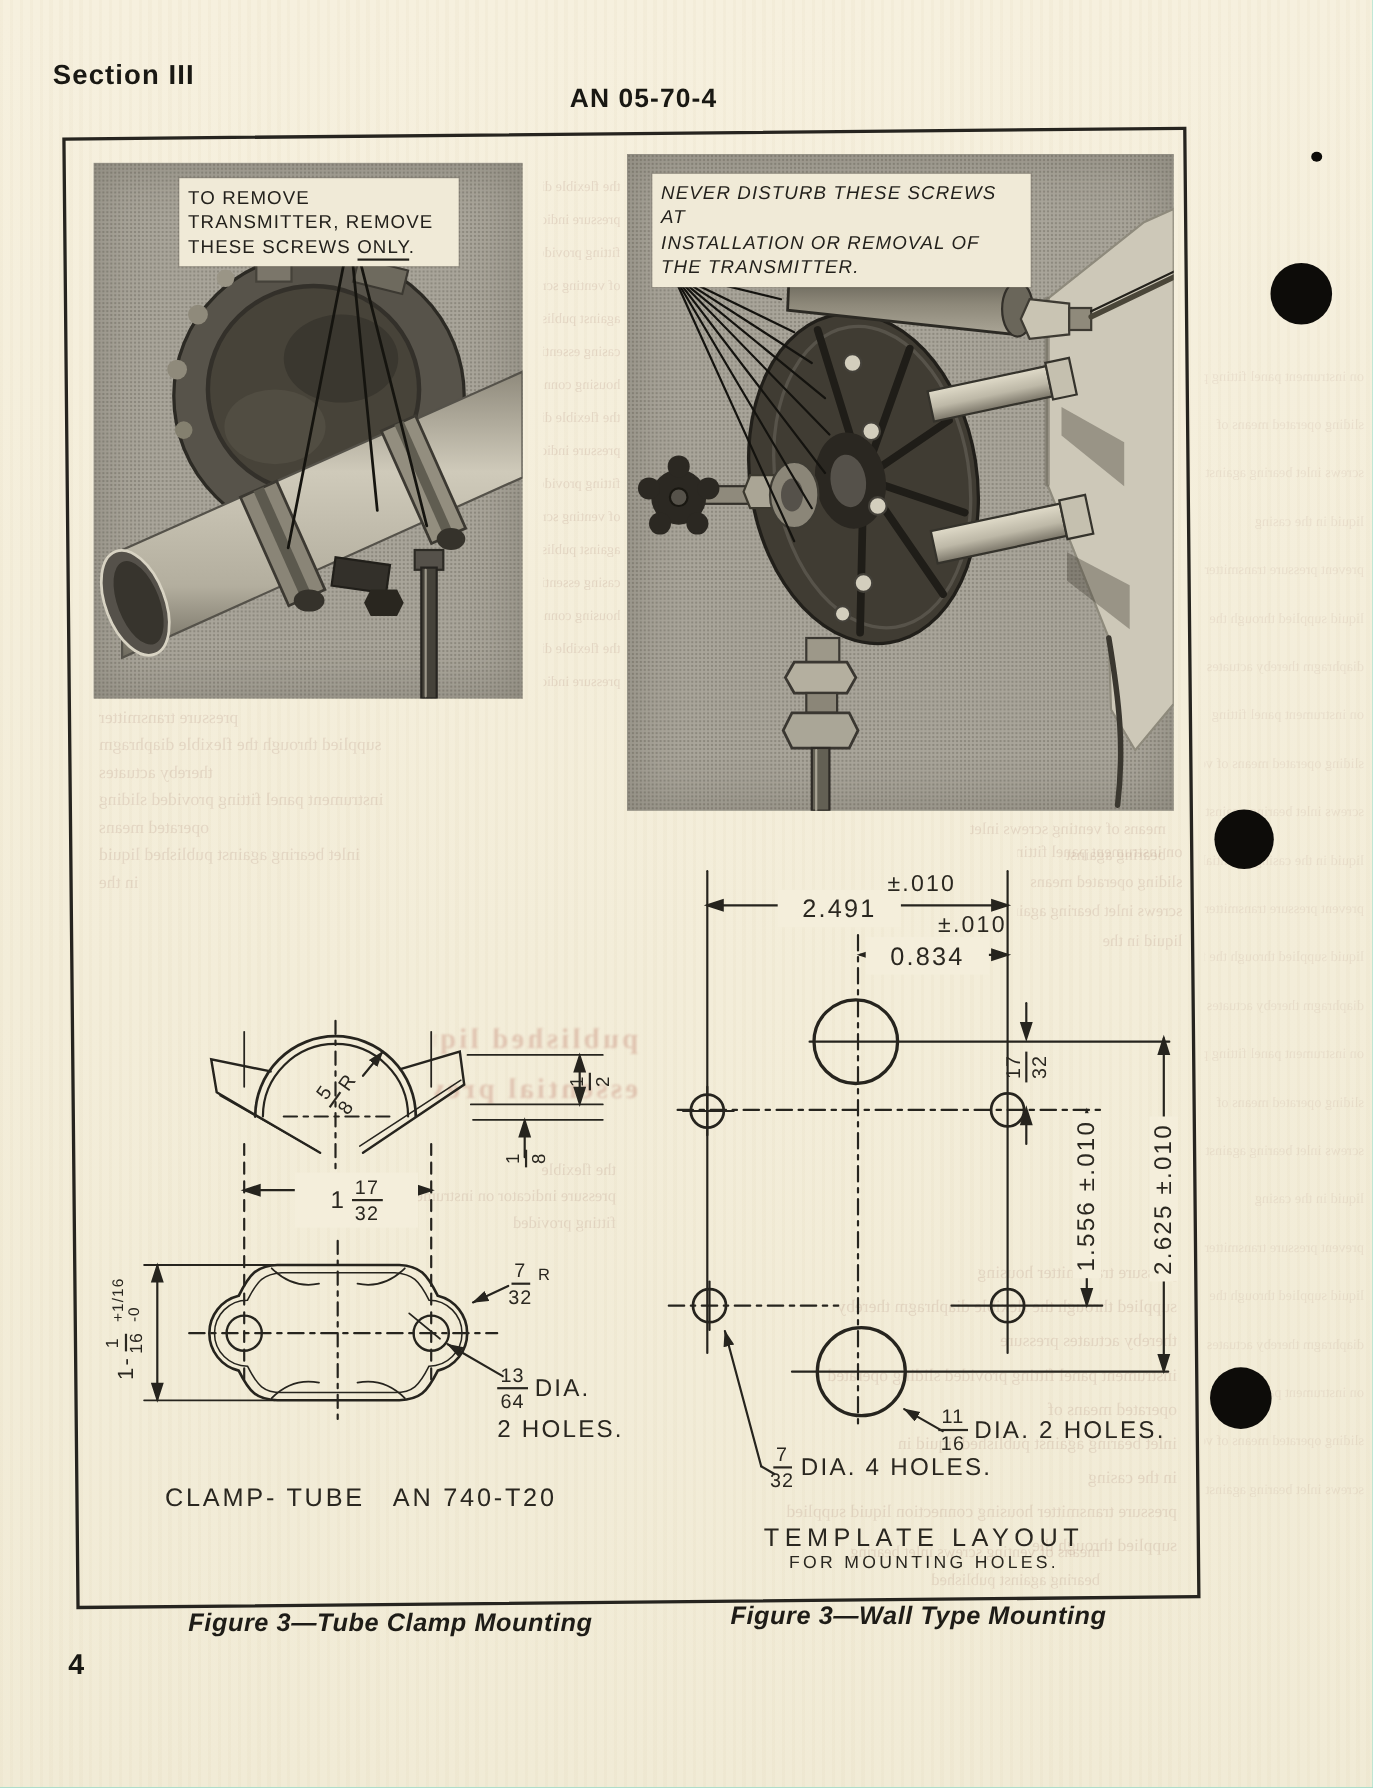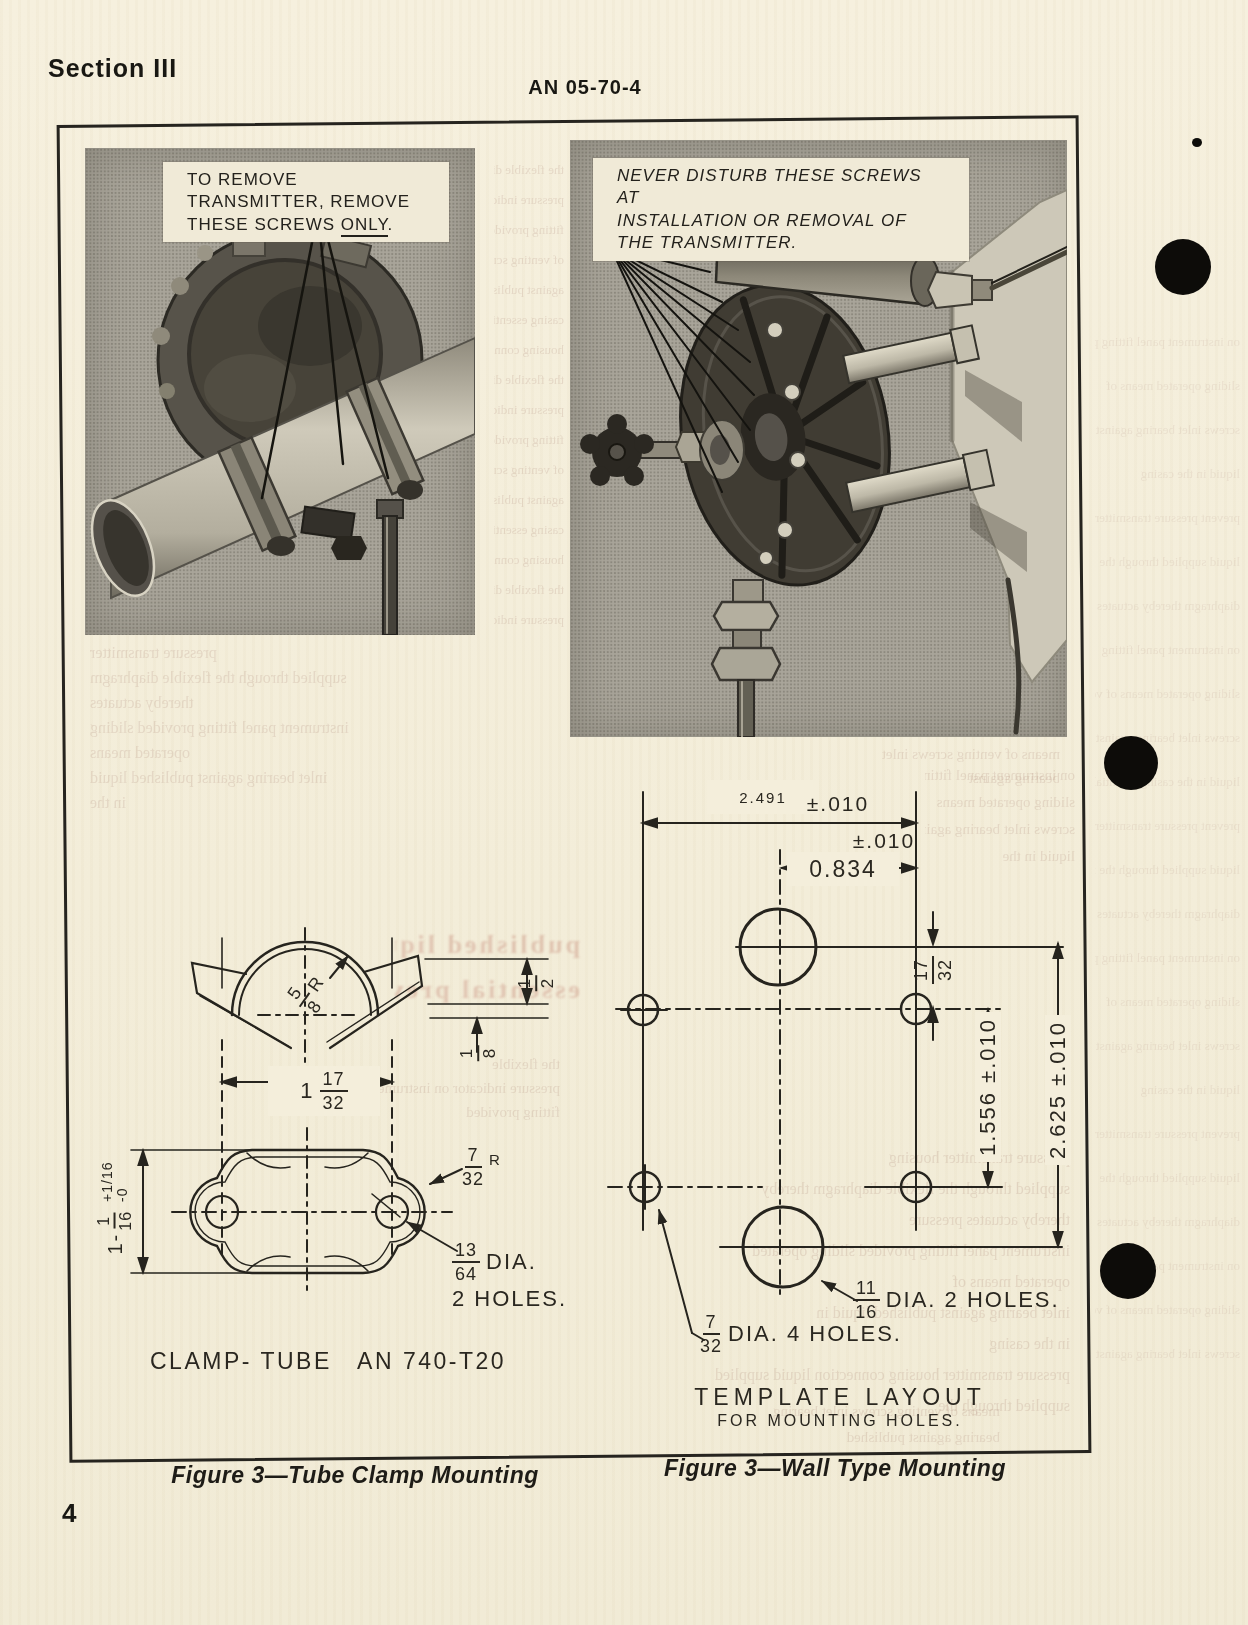--- a/index.html
+++ b/index.html
@@ -10,37 +10,37 @@
                 linear-gradient(180deg,#f6f0de 0%,#f3edd9 55%,#f1ebd6 100%);}
   .abs{position:absolute;}
   
   .frame{position:absolute;left:63px;top:120px;width:1016px;height:1332px;
          border:3px solid #26241f;transform:rotate(-0.55deg);z-index:1;}
   
   .photo{position:absolute;background-color:#a9a59a;z-index:2;
      background-image:radial-gradient(rgba(70,66,56,.28) 1px,rgba(0,0,0,0) 1.45px);
      background-size:3.6px 3.6px;box-shadow:inset 0 0 46px rgba(58,54,44,.28);}
   .photo svg{position:absolute;left:0;top:0;}
-  .photo-label{position:absolute;background:#f0ead7;color:#23211c;padding:7px 24px 6px;
+  .photo-label{position:absolute;background:#f0ead7;color:#23211c;padding:7px 8px 6px;
      font-size:17px;line-height:1.32;letter-spacing:1px;box-shadow:0 0 0 1px rgba(90,85,70,.25);z-index:3;}
   .ul{border-bottom:2px solid #23211c;padding-bottom:1px;}
   
   .dimtxt{font-size:22px;letter-spacing:2px;color:#2a2720;line-height:1;white-space:nowrap;}
   .lbl{position:absolute;z-index:4;display:flex;align-items:center;justify-content:center;}
   .paperbg{background:#f4eedb;padding:2px 6px;}
   .frac{display:inline-flex;flex-direction:column;align-items:center;line-height:1;font-size:18px;
         color:#2a2720;letter-spacing:1px;}
   .frac .fn{padding:0 3px 2px;border-bottom:2px solid #2a2720;}
   .frac .fd{padding-top:2px;}
   .rot90{transform:rotate(-90deg);display:flex;align-items:center;gap:8px;white-space:nowrap;}
   .tolstack{display:inline-flex;flex-direction:column;align-items:flex-start;font-size:14px;
             line-height:1.05;color:#2a2720;letter-spacing:1px;}
   .suprad{font-size:15px;vertical-align:top;position:relative;top:-8px;margin-left:3px;}
   
-  .hdr{position:absolute;font-weight:bold;font-size:20px;letter-spacing:1px;color:#191813;z-index:4;}
+  .hdr{position:absolute;font-weight:bold;font-size:24px;letter-spacing:1px;color:#191813;z-index:4;}
   .cap{position:absolute;font-weight:bold;font-style:italic;font-size:23px;color:#1e1c17;
        text-align:center;z-index:4;letter-spacing:.5px;}
   
   .ghost{position:absolute;overflow:hidden;color:rgba(150,100,85,.16);filter:blur(.7px);
          transform:scaleX(-1);font-family:"Liberation Serif",serif;z-index:1;}
   .ghost div{white-space:nowrap;}
   .ghost-bold{color:rgba(186,110,92,.30);font-weight:bold;letter-spacing:3px;filter:blur(1px);}
   .hole{position:absolute;border-radius:50%;background:#0d0c09;z-index:6;}
   line,path,polyline{stroke-linecap:round;}
 </style>
@@ -413,21 +413,21 @@
         <polygon points="143,1151 138.5,1165 147.5,1165" fill="#26241e"></polygon>
         <polygon points="143,1272 138.5,1258 147.5,1258" fill="#26241e"></polygon>
 
         <line x1="462" y1="1169" x2="430" y2="1184" marker-end="url(#ah)"></line>
         <line x1="457" y1="1251" x2="407" y2="1222" marker-end="url(#ah)"></line>
         <line x1="400" y1="1217" x2="372" y2="1194" stroke-width="1.6"></line>
       </g>
     </g>
   </svg>
 
-  <div class="lbl dimtxt paperbg" style="left:707px;top:780px;width:100px;height:30px;font-size:15px;">2.491</div>
+  <div class="lbl dimtxt paperbg" style="left:707px;top:809px;width:100px;height:30px;font-size:23px;">2.491</div>
   <div class="lbl dimtxt" style="left:793px;top:790px;width:90px;height:26px;font-size:21px;">±.010</div>
   <div class="lbl dimtxt paperbg" style="left:787px;top:852px;width:100px;height:30px;font-size:23px;">0.834</div>
   <div class="lbl dimtxt" style="left:839px;top:828px;width:90px;height:24px;font-size:21px;">±.010</div>
   <div class="lbl" style="left:908px;top:945px;width:50px;height:50px;">
     <span class="rot90">
         <span class="frac">
           <span class="fn">17</span>
           <span class="fd">32</span>
         </span>
       </span>

